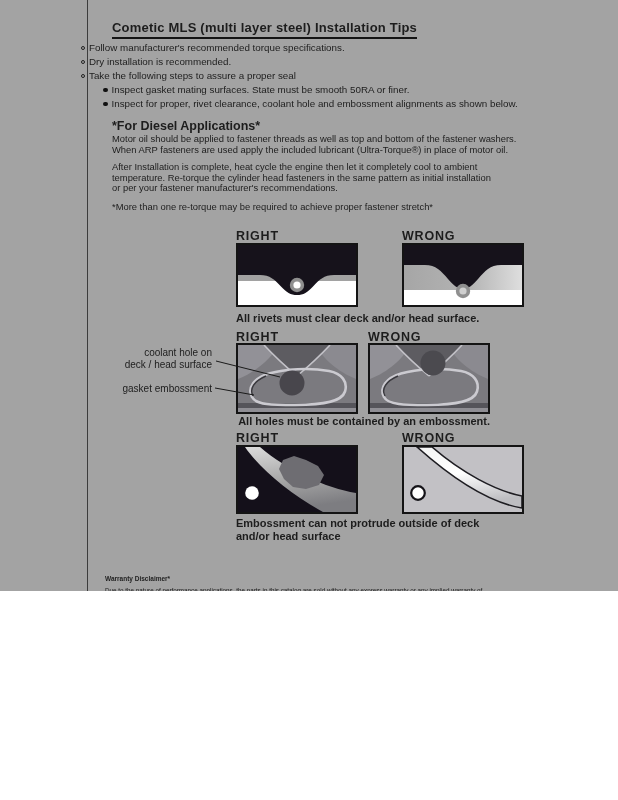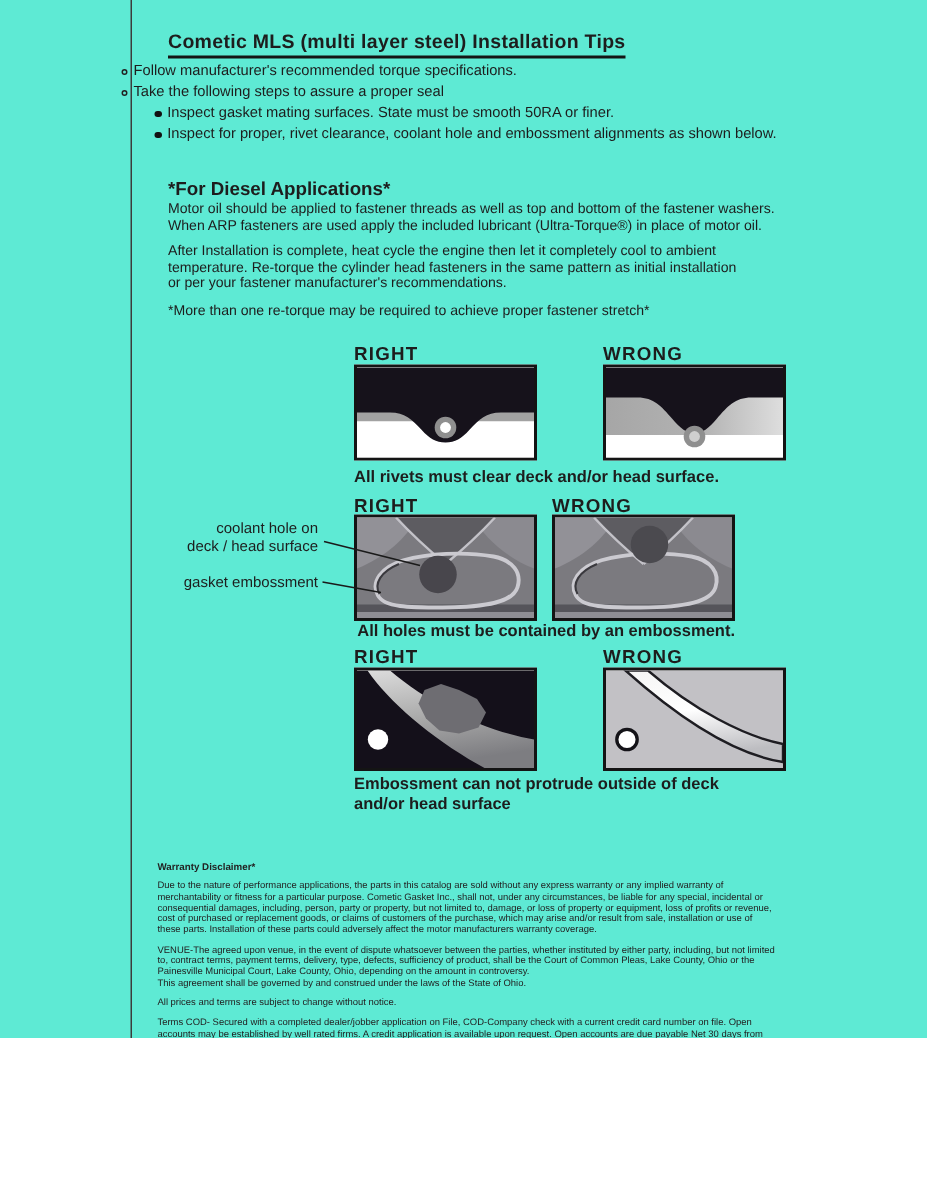--- a/index.html
+++ b/index.html
@@ -1,18 +1,18 @@
 <!DOCTYPE html>
 <html><head>
 <meta charset="utf-8">
 <style>
   * { margin:0; padding:0; box-sizing:border-box; }
   html,body { background:#ffffff; }
   .page {
-    position:relative; width:618px; height:692px; background:#5eead4;
+    position:relative; width:618px; height:591px; background:#a3a3a3;
     font-family:"Liberation Sans","DejaVu Sans",sans-serif; color:#1d1d1d; overflow:hidden;
   }
   .edge-line { position:absolute; left:87px; top:0; width:1px; height:788px; background:#3c3c3c; }
   .title {
     position:absolute; left:112px; top:20px; font-size:13px; font-weight:bold;
     display:inline-block; border-bottom:2px solid #141414; padding-bottom:2px; letter-spacing:0.2px;
   }
   .bullets { position:absolute; left:81px; top:41px; width:480px; font-size:9.8px; }
   .b-row { display:flex; align-items:flex-start; line-height:14px; }
   .b-row.sub { margin-left:22px; }
@@ -46,20 +46,24 @@
 
   <h1 class="title">Cometic MLS (multi layer steel) Installation Tips</h1>
 
   <div class="bullets">
     <div class="b-row">
       <span class="mk-open"></span>
       <span>Follow manufacturer's recommended torque specifications.</span>
     </div>
     <div class="b-row">
       <span class="mk-open"></span>
+      <span>Dry installation is recommended.</span>
+    </div>
+    <div class="b-row">
+      <span class="mk-open"></span>
       <span>Take the following steps to assure a proper seal</span>
     </div>
     <div class="b-row sub">
       <span class="mk-fill"></span>
       <span>Inspect gasket mating surfaces.  State must be smooth 50RA or finer.</span>
     </div>
     <div class="b-row sub">
       <span class="mk-fill"></span>
       <span>Inspect for proper, rivet clearance, coolant hole and embossment alignments as shown below.</span>
     </div>

